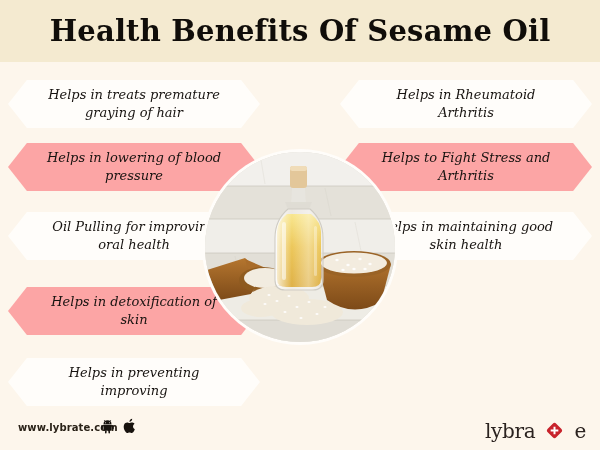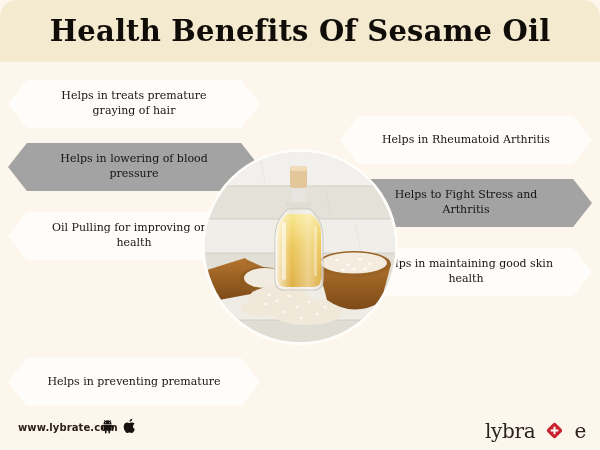--- a/index.html
+++ b/index.html
@@ -13,21 +13,20 @@
     font-family: "Liberation Serif", serif;
     background: #fdf6ec;
   }
 
   #infographic {
     position: relative;
     width: 600px;
     height: 450px;
     background: #fdf6ec;
     overflow: hidden;
-    border-radius: 17px;
   }
 
   
   .title-band {
     position: absolute;
     left: 0;
     top: 0;
     width: 600px;
     height: 62px;
     background: #f4ead0;
@@ -46,31 +45,32 @@
 
   
   .benefit {
     position: absolute;
     box-sizing: border-box;
     display: flex;
     align-items: center;
     justify-content: center;
     text-align: center;
     font-family: "DejaVu Serif", serif;
-    font-size: 11px;
+    font-size: 13px;
     line-height: 1.35;
     color: #171310;
     padding: 8px 34px;
     clip-path: polygon(0% 50%, 7.5% 0%, 92.5% 0%, 100% 50%, 92.5% 100%, 7.5% 100%);
+    font-style: italic;
   }
   .benefit.light { background: #fffdfa; }
-  .benefit.tan   { background: #a3a3a3; }
+  .benefit.tan   { background: #fca5a5; }
 
   .b-left  { left: 8px;  width: 252px; }
-  .b-right { left: 340px; width: 252px; margin-top: 36px; }
+  .b-right { left: 340px; width: 252px; }
 
   .row1 { top: 80px;  height: 48px; }
   .row2 { top: 143px; height: 48px; }
   .row3 { top: 212px; height: 48px; }
   .row4 { top: 287px; height: 48px; }
   .row5 { top: 358px; height: 48px; }
 
   
   .photo-circle {
     position: absolute;
@@ -137,21 +137,22 @@
 
 <div id="infographic">
 
   <div class="title-band">
     <div class="title-text">Health Benefits Of Sesame Oil</div>
   </div>
 
   <div class="benefit b-left row1 light">Helps in treats premature graying of hair</div>
   <div class="benefit b-left row2 tan">Helps in lowering of blood pressure</div>
   <div class="benefit b-left row3 light">Oil Pulling for improving oral health</div>
-  <div class="benefit b-left row5 light">Helps in preventing premature</div>
+  <div class="benefit b-left row4 tan">Helps in detoxification of skin</div>
+  <div class="benefit b-left row5 light">Helps in preventing improving</div>
 
   <div class="benefit b-right row1 light">Helps in Rheumatoid Arthritis</div>
   <div class="benefit b-right row2 tan">Helps to Fight Stress and Arthritis</div>
   <div class="benefit b-right row3 light">Helps in maintaining good skin health</div>
 
   <div class="photo-circle">
     <svg width="190" height="190" viewBox="0 0 190 190">
       <defs>
         <linearGradient id="oilGrad" x1="0" y1="0" x2="0" y2="1">
           <stop offset="0%" stop-color="#f7e27a"></stop>

